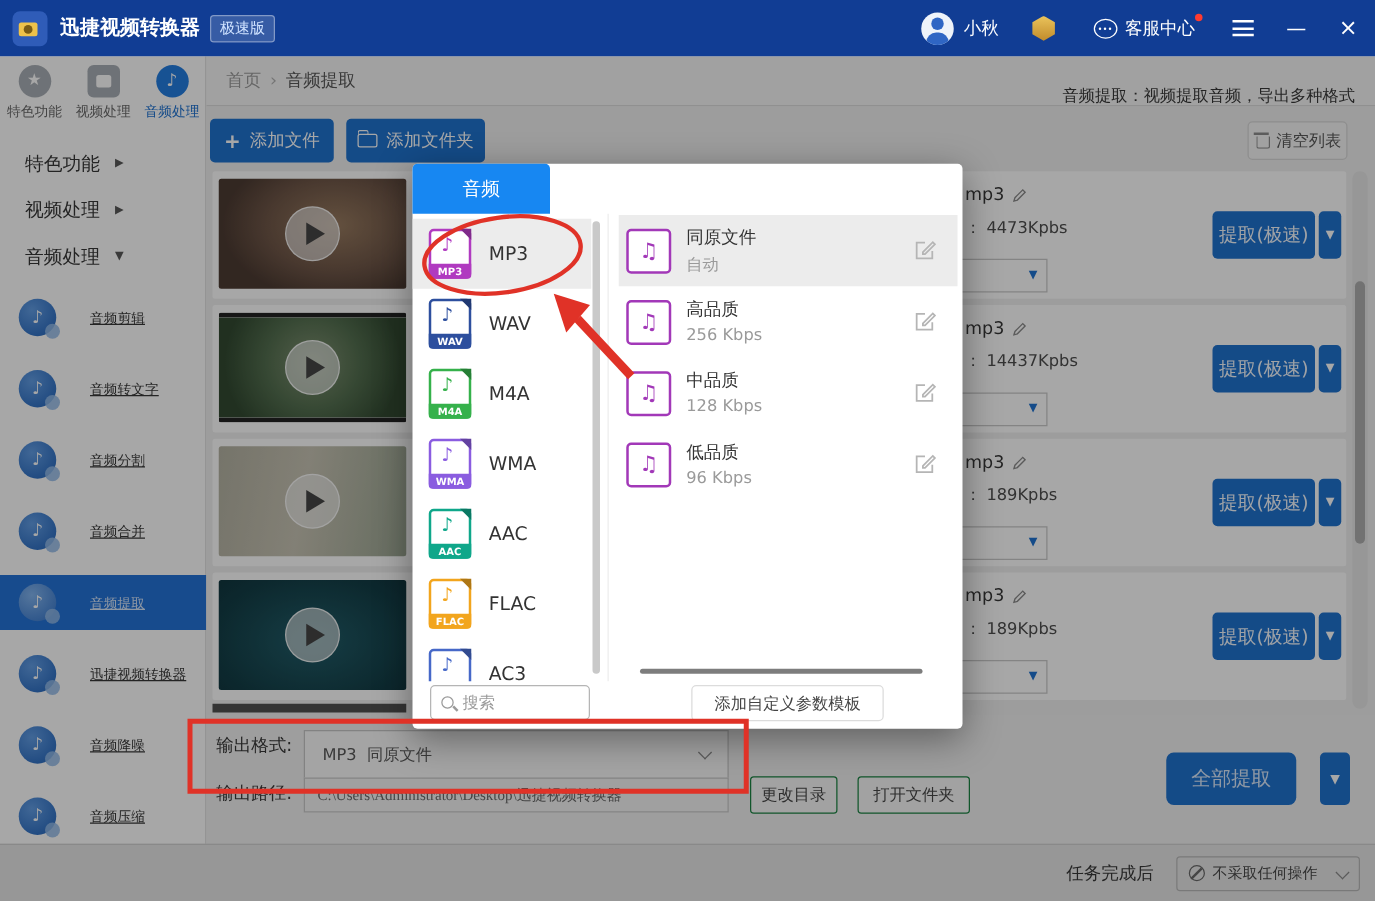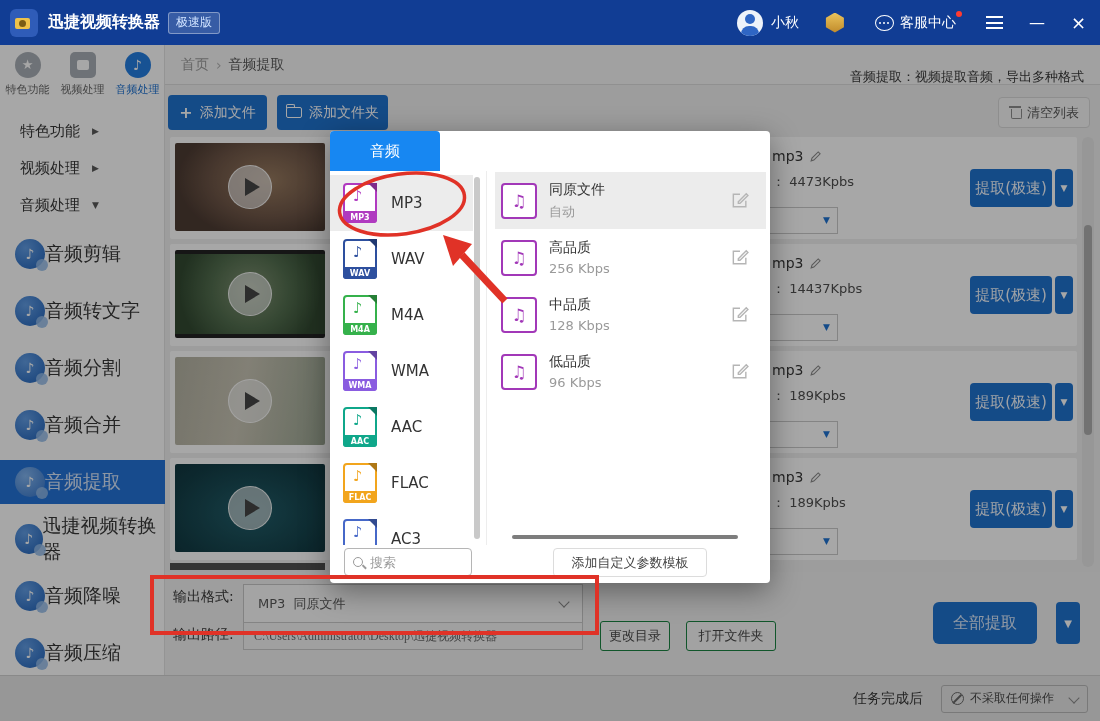--- a/index.html
+++ b/index.html
@@ -47,34 +47,34 @@
   .st-icon.film:before { content:""; position:absolute; left:7px; top:8px; width:12px; height:10px; background:#fff; border-radius:2px; }
   .st-icon.music { background:#1f7be0; font-size:14px; }
   .st-label { font-size:11px; color:#666; margin-top:4px; }
   .side-tab.active .st-label { color:#1a6fd0; }
   .side-section { position:absolute; left:0; width:165px; height:28px; display:flex; align-items:center; padding-left:20px; cursor:pointer; }
   .side-section .lbl { font-size:15px; color:#333; }
   .side-section .arr { font-size:9px; color:#555; margin-left:12px; }
   .side-item { position:absolute; left:0; width:165px; height:44px; display:flex; align-items:center; cursor:pointer; }
   .si-icon { width:30px; height:30px; margin-left:15px; border-radius:50%; background:radial-gradient(circle at 35% 30%,#5e9be4,#1c5fb8); color:#fff; font-size:14px; line-height:30px; text-align:center; position:relative; }
   .si-icon:after { content:""; position:absolute; right:-3px; bottom:-2px; width:12px; height:12px; border-radius:50%; background:#8fb8e8; opacity:.85; }
-  .si-label { font-size:19px; color:#333; margin-left:0; }
+  .si-label { font-size:11px; color:#333; margin-left:27px;text-decoration:underline; }
   .side-item.selected { background:#1e6fd6; }
   .side-item.selected .si-label { color:#d5e4f9; }
   .side-item.selected .si-icon { background:radial-gradient(circle at 35% 30%,#7fb3ef,#2f71c9); }
 
   
   .main-bg { position:absolute; left:165px; top:85px; width:935px; height:590px; background:#efefef; }
   .btn-blue { position:absolute; background:#1a6fce; border-radius:4px; color:#fff; font-size:14px; display:flex; align-items:center; justify-content:center; cursor:pointer; }
   .btn-addfile { left:168px; top:95px; width:99px; height:35px; }
   .btn-addfolder { left:277px; top:95px; width:111px; height:35px; }
   .plus-glyph { font-size:16px; margin-right:7px; font-weight:bold; }
   .folder-icon { width:16px; height:11px; border:1.5px solid #fff; border-radius:2px; position:relative; margin-right:7px; }
   .folder-icon:before { content:""; position:absolute; left:-1px; top:-4px; width:7px; height:3px; border:1.5px solid #fff; border-bottom:none; border-radius:2px 2px 0 0; }
-  .btn-clear { position:absolute; left:998px; top:97px; width:92px; height:31px; background:#f6f6f6; border:1px solid #d8d8d8; border-radius:4px; color:#555; font-size:13px; display:flex; align-items:center; justify-content:center; cursor:pointer; }
+  .btn-clear { position:absolute; left:998px; top:97px; width:80px; height:31px; background:#f6f6f6; border:1px solid #d8d8d8; border-radius:4px; color:#555; font-size:13px; display:flex; align-items:center; justify-content:center; cursor:pointer; }
   .trash-icon { width:12px; height:13px; position:relative; margin-right:6px; }
   .trash-icon:before { content:""; position:absolute; left:0; top:0; width:12px; height:2px; background:#8a8a8a; }
   .trash-icon:after { content:""; position:absolute; left:1.5px; top:3px; width:9px; height:9px; border:1.5px solid #8a8a8a; border-top:none; border-radius:0 0 2px 2px; }
 
   
   .card { position:absolute; left:170px; width:907px; height:102px; background:#fff; border-radius:2px; }
   .card1 { top:137px; } .card2 { top:244px; } .card3 { top:351px; } .card4 { top:458px; }
   .thumb { position:absolute; left:5px; top:6px; width:150px; height:88px; border-radius:2px; display:flex; align-items:center; justify-content:center; }
   .card1 .thumb { background:radial-gradient(90px 60px at 62% 42%,#96785c,#6b5243 62%,#49372e); }
   .card2 .thumb { background:radial-gradient(70px 70px at 50% 45%,#7d8f6f,#4e6a4a 55%,#2e462d); border-top:4px solid #1d1d1d; border-bottom:4px solid #1d1d1d; }

